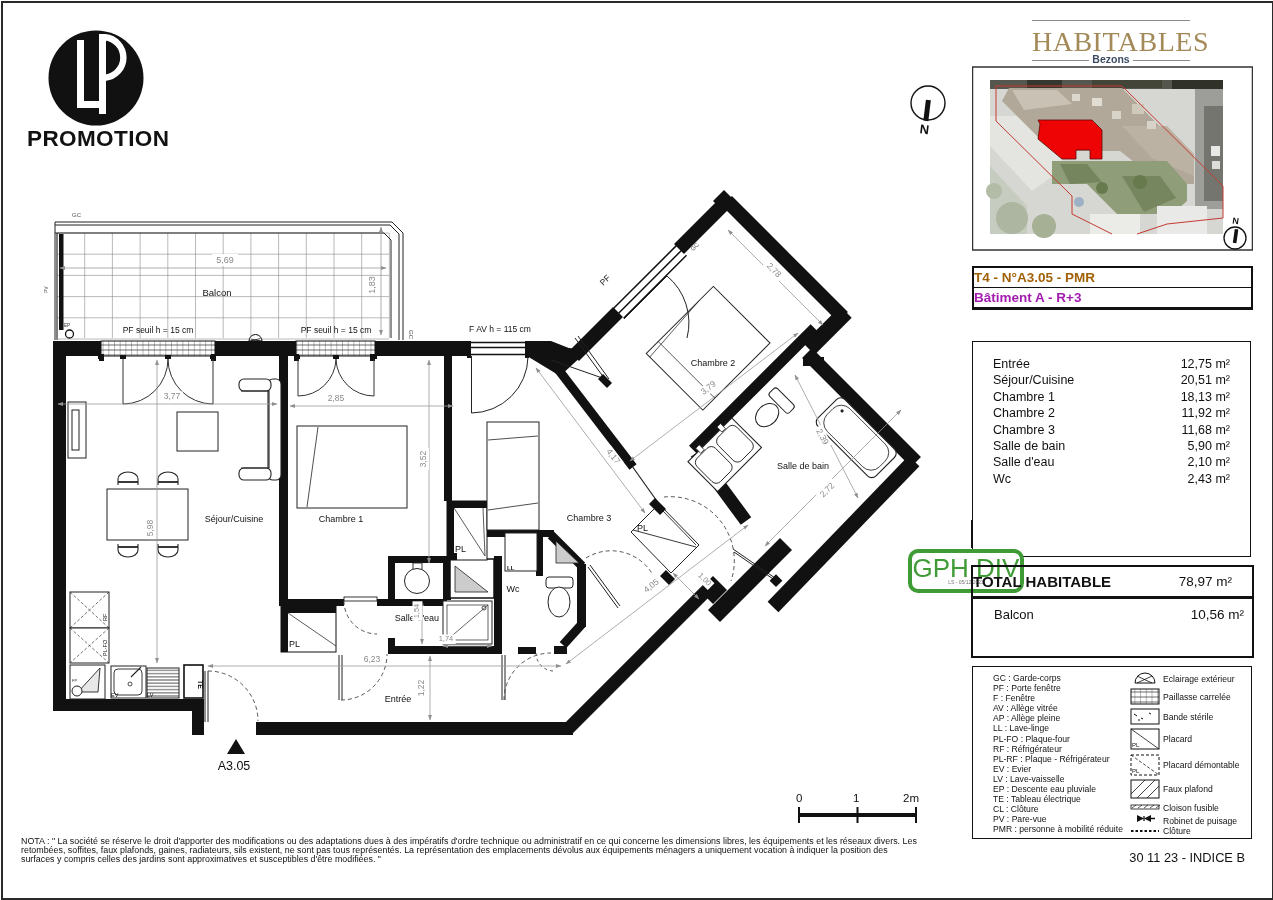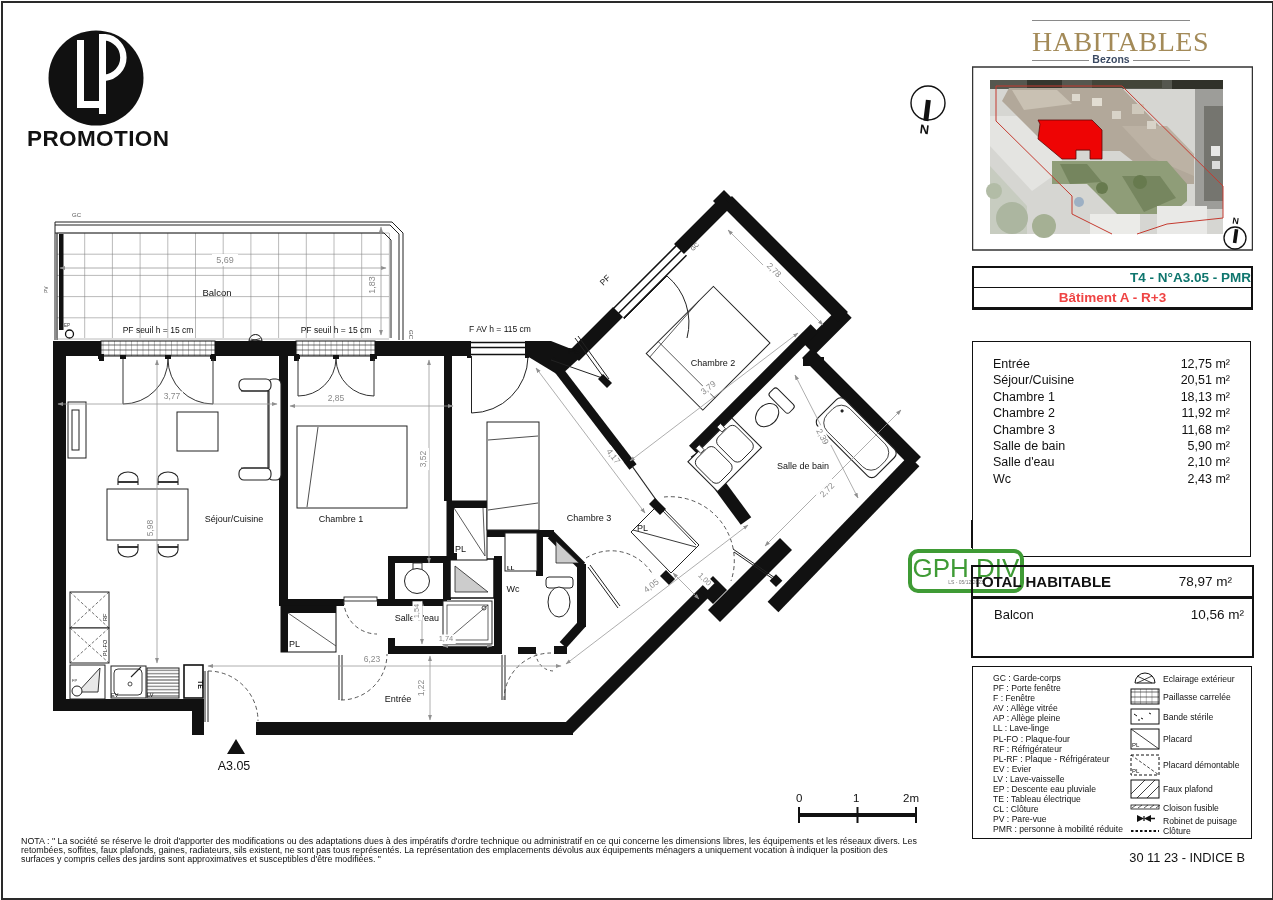--- a/index.html
+++ b/index.html
@@ -553,22 +553,22 @@
 <g>
       <circle cx="263" cy="172" r="11" fill="none" stroke="#111" stroke-width="1.3"></circle>
 <g transform="rotate(8 263 172)">
         <rect x="261.5" y="163" width="3.6" height="14" fill="#111"></rect>
 <text x="258" y="158" font-size="9" font-weight="bold" fill="#111">N</text>
       </g>
     </g>
 </svg>
 
 <div class="abs" style="left:972px;top:266px;width:277px;border:2px solid #111;">
-<div style="padding:2px 0;text-align:right;font-size:13.5px;font-weight:bold;color:#0f766e;border-bottom:1.5px solid #111;">T4 - N°A3.05 - PMR</div>
-<div style="padding:2px 0;text-align:center;font-size:13.5px;font-weight:bold;color:#ef4444;border-bottom:1.5px solid #111;">Bâtiment A - R+3</div>
+<div style="padding:2px 0;text-align:left;font-size:13.5px;font-weight:bold;color:#a16207;border-bottom:1.5px solid #111;">T4 - N°A3.05 - PMR</div>
+<div style="padding:2px 0;text-align:left;font-size:13.5px;font-weight:bold;color:#a21caf;border-bottom:1.5px solid #111;">Bâtiment A - R+3</div>
 </div>
 
 <div class="abs" style="left:972px;top:341px;width:277px;height:214px;border:1.5px solid #111;">
 <div style="margin:14px 20px 0 20px;">
 <div style="display:flex;justify-content:space-between;font-size:12.5px;color:#111;line-height:16.4px;">
         <span>Entrée</span>
         <span>12,75 m²</span>
       </div>
 <div style="display:flex;justify-content:space-between;font-size:12.5px;color:#111;line-height:16.4px;">
         <span>Séjour/Cuisine</span>

